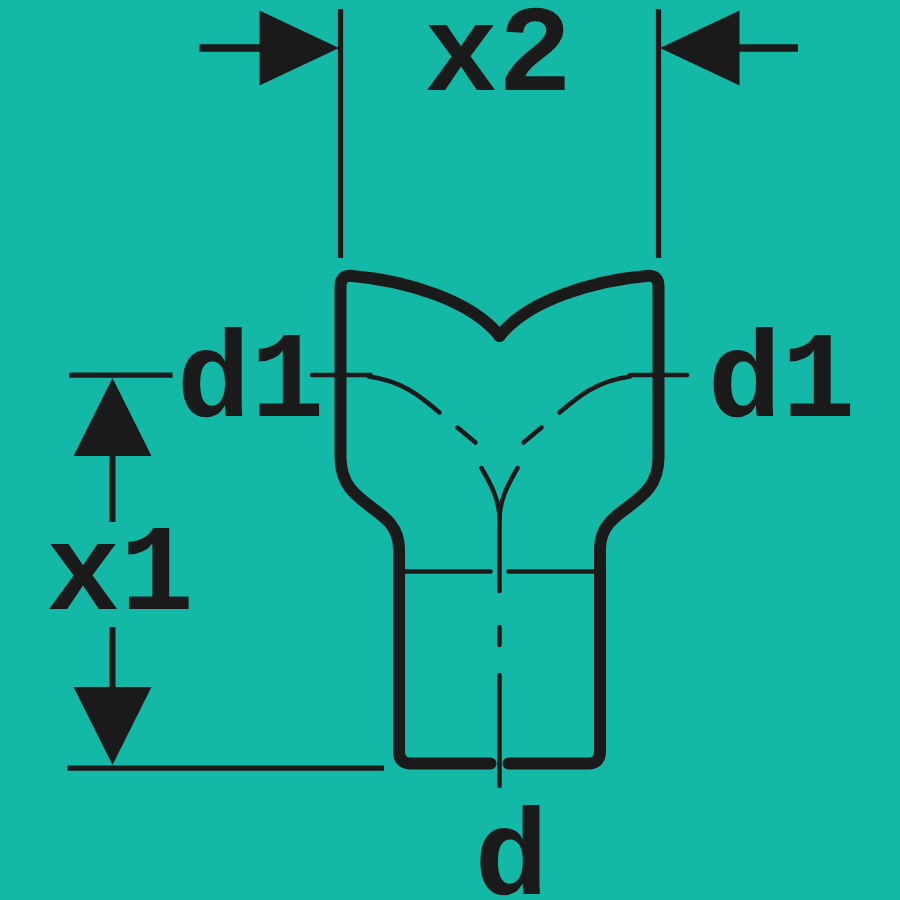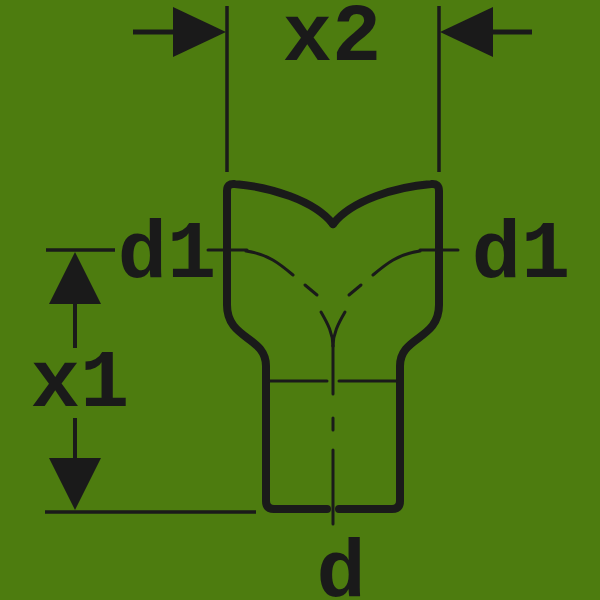--- a/index.html
+++ b/index.html
@@ -4,21 +4,21 @@
 <style>
   html, body {
     margin: 0;
     padding: 0;
     background: #ffffff;
   }
   .canvas {
     position: relative;
     width: 600px;
     height: 600px;
-    background: #4d7c0f;
+    background: #14b8a6;
     overflow: hidden;
   }
   svg { display: block; }
   .s8  { stroke: #1a1a1a; stroke-width: 8;   fill: none; stroke-linecap: round; stroke-linejoin: round; }
   .s5  { stroke: #1a1a1a; stroke-width: 5;   fill: none; stroke-linecap: butt; }
   .s4  { stroke: #1a1a1a; stroke-width: 4;   fill: none; stroke-linecap: butt; }
   .s35 { stroke: #1a1a1a; stroke-width: 3.5; fill: none; stroke-linecap: butt; }
   .s3  { stroke: #1a1a1a; stroke-width: 3;   fill: none; stroke-linecap: round; }
   .solid { fill: #1a1a1a; stroke: none; }
   .lbl {

